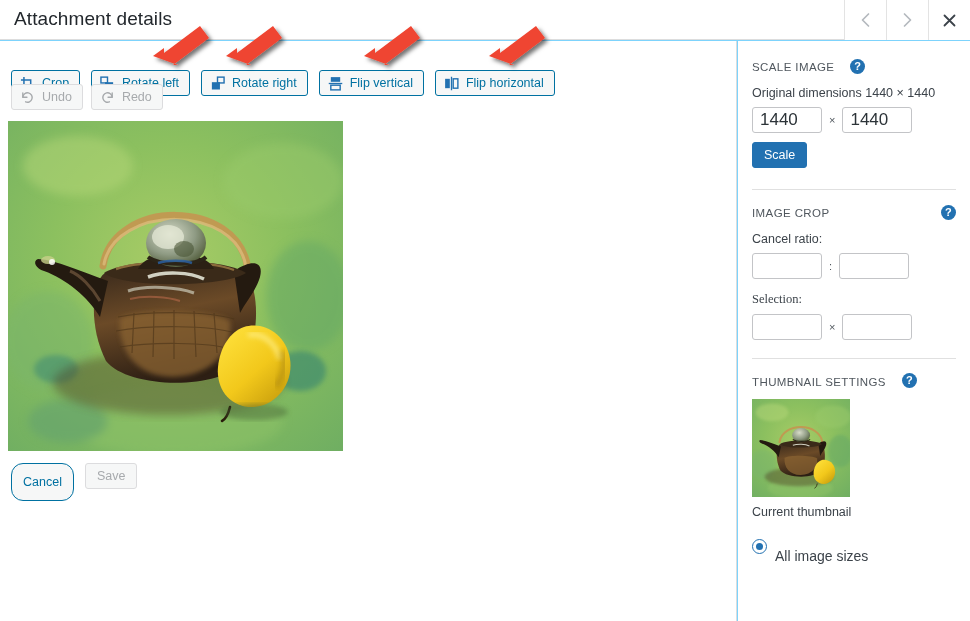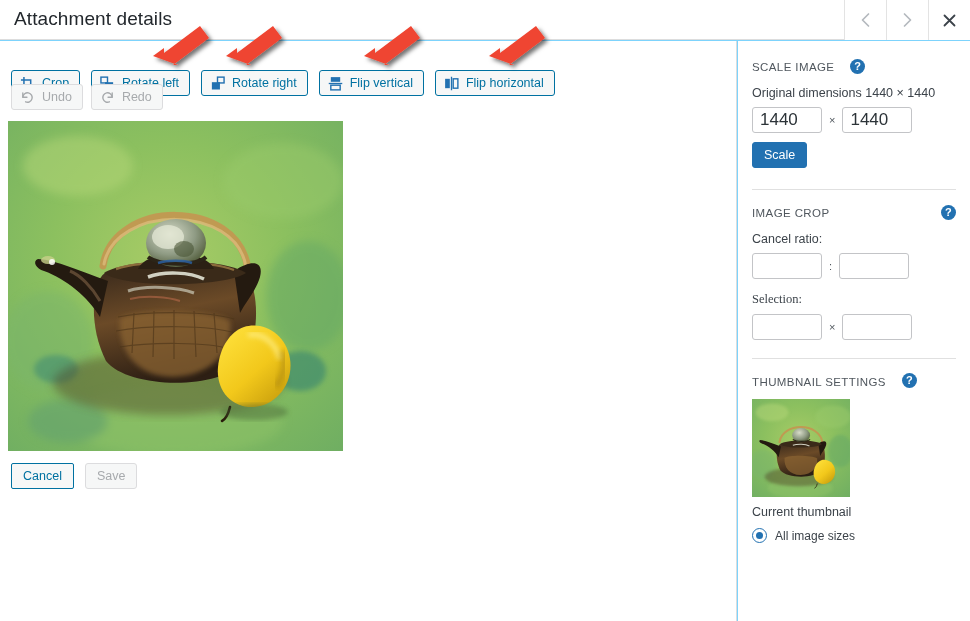--- a/index.html
+++ b/index.html
@@ -105,24 +105,24 @@
   }
   .painting { position: absolute; inset: 0; }
 
   .actions {
     position: absolute;
     left: 11px; top: 422px;
     display: flex;
     gap: 11px;
   }
   .btn-cancel {
-    height: 26px;
+    height: 38px;
     padding: 0 11px;
     border: 1px solid #0071a1;
-    border-radius: 2px;
+    border-radius: 12px;
     background: #f6f7f7;
     color: #0071a1;
     font-size: 12.5px;
     line-height: 24px;
     cursor: pointer;
   }
   .btn-save {
     height: 26px;
     padding: 0 11px;
     border: 1px solid #dcdcde;
@@ -223,21 +223,21 @@
   }
   .radio.on { border-color: #2271b1; }
   .radio.on::after {
     content: "";
     position: absolute;
     left: 3px; top: 3px;
     width: 7px; height: 7px;
     border-radius: 50%;
     background: #2271b1;
   }
-  .radio-label { font-size: 12px; color: #3c434a; cursor: pointer; }
+  .radio-label { font-size: 14px; color: #3c434a; cursor: pointer; margin-top: 20px; }
 
   
   .arrow-layer {
     position: absolute;
     inset: 0;
     pointer-events: none;
   }
 </style>
 </head>
 <body>

